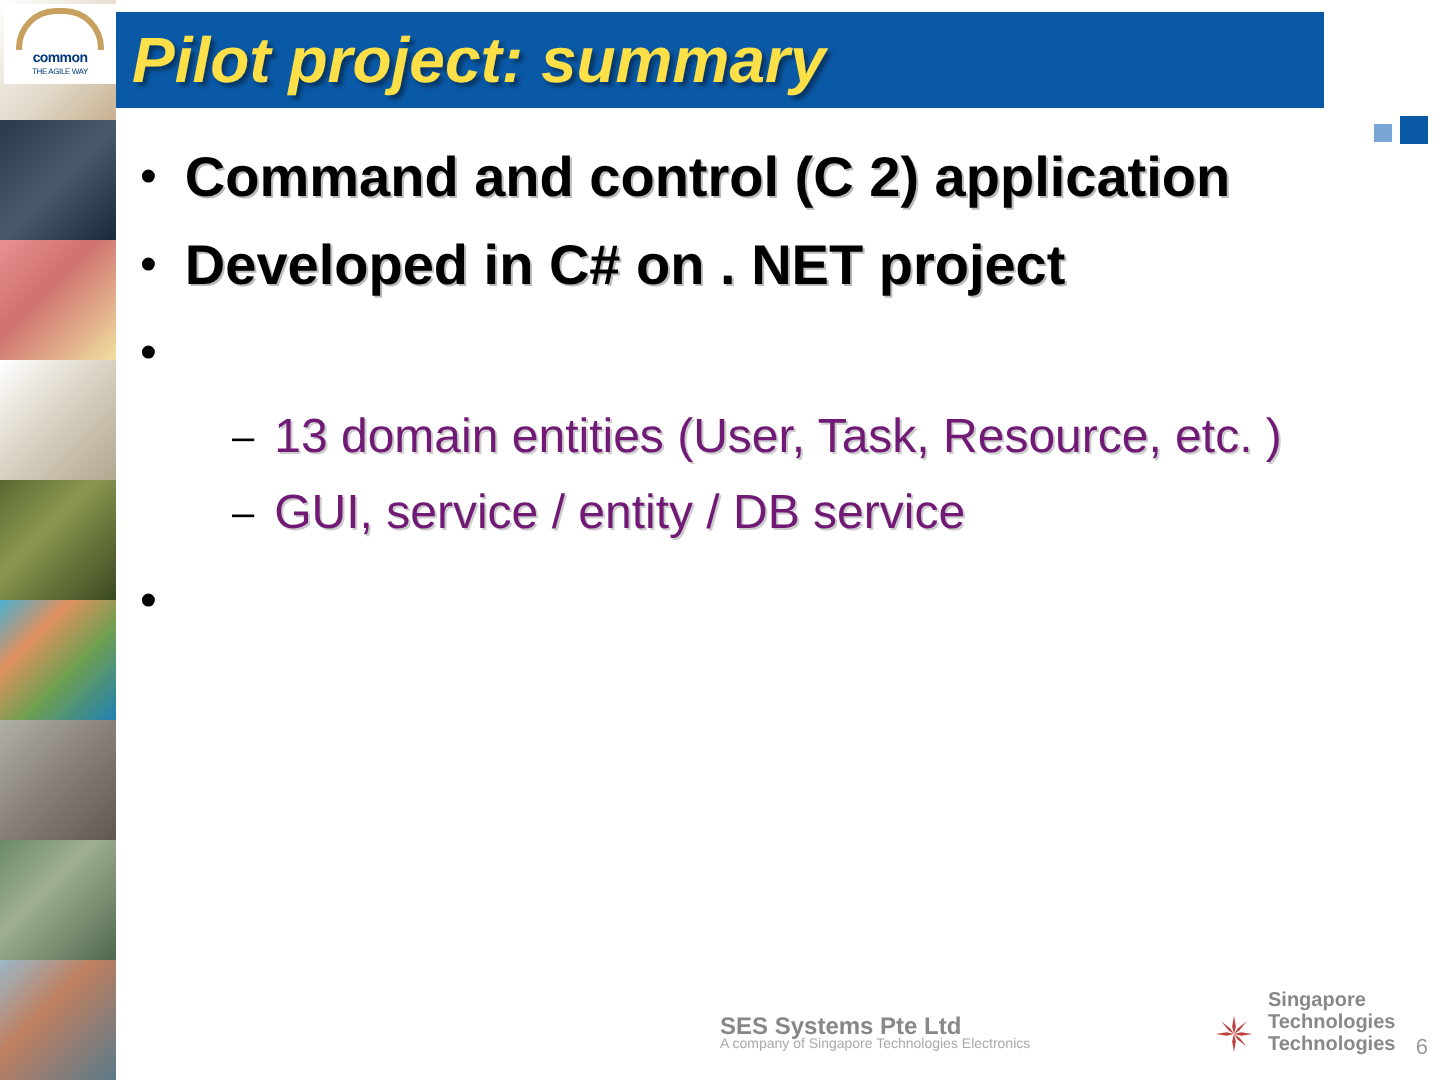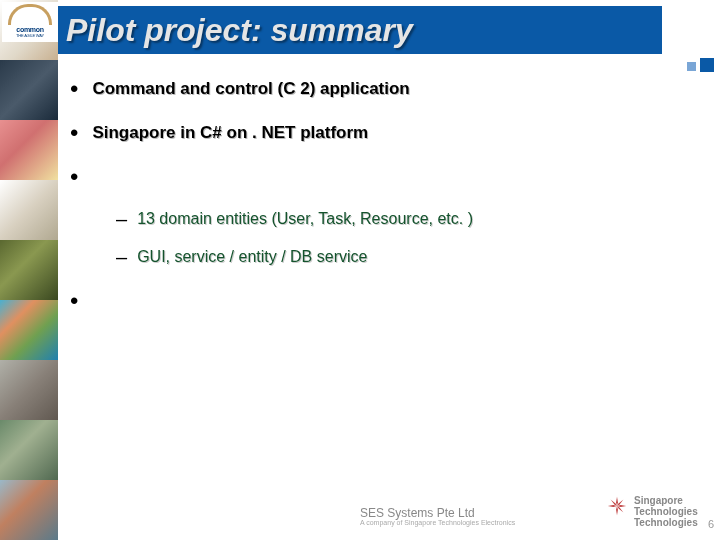--- a/index.html
+++ b/index.html
@@ -73,21 +73,21 @@
     top: 6px;
     width: 596px;
     height: 48px;
     background: #0a59a6;
     display: flex;
     align-items: center;
     padding-left: 8px;
     z-index: 1;
   }
   .title-text {
-    color: #e5e5e5;
+    color: #fde047;
     font-size: 32px;
     font-weight: bold;
     font-style: italic;
     text-shadow: 2px 2px 2px rgba(0,0,0,0.4);
   }
   
   .corner-accent {
     position: absolute;
     right: 6px;
     top: 58px;
@@ -123,76 +123,76 @@
     margin-bottom: 14px;
   }
   .bullet-l1 .dot {
     font-size: 24px;
     line-height: 30px;
     color: #000;
     margin-right: 14px;
     flex-shrink: 0;
   }
   .bullet-l1 .txt {
-    font-size: 17px;
+    font-size: 28px;
     font-weight: bold;
     color: #000;
     text-shadow: 1px 1px 0 #bbb;
     line-height: 30px;
   }
   .bullet-l2 {
     display: flex;
     align-items: flex-start;
     margin-left: 46px;
     margin-bottom: 12px;
   }
   .bullet-l2 .dash {
     font-size: 20px;
     line-height: 26px;
     color: #000;
     margin-right: 10px;
     flex-shrink: 0;
   }
   .bullet-l2 .txt {
-    font-size: 16px;
-    color: #14532d;
+    font-size: 24px;
+    color: #701a75;
     text-shadow: 1px 1px 0 #ccc;
     line-height: 26px;
   }
   .gap { height: 4px; }
   
   .footer {
     position: absolute;
     bottom: 6px;
     left: 58px;
     right: 0;
     height: 44px;
   }
   .footer-company1 {
     position: absolute;
     left: 302px;
     bottom: 8px;
     text-align: left;
   }
   .footer-company1 .c1-name {
     font-size: 12px;
-    font-weight: normal;
+    font-weight: bold;
     color: #888;
   }
   .footer-company1 .c1-sub {
     font-size: 7px;
     color: #aaa;
     margin-top: -1px;
   }
   .footer-company2 {
     position: absolute;
     left: 548px;
     bottom: 6px;
     display: flex;
-    align-items: flex-start;
+    align-items: flex-end;
     gap: 6px;
   }
   .c2-icon {
     width: 22px;
     height: 22px;
     position: relative;
   }
   .c2-icon svg { width: 22px; height: 22px; }
   .c2-text {
     font-size: 10px;
@@ -240,21 +240,21 @@
     <div class="corner-big"></div>
   </div>
 
   <div class="content">
     <div class="bullet-l1">
       <span class="dot">•</span>
       <span class="txt">Command and control (C 2) application</span>
     </div>
     <div class="bullet-l1">
       <span class="dot">•</span>
-      <span class="txt">Singapore in C# on . NET platform</span>
+      <span class="txt">Developed in C# on . NET project</span>
     </div>
     <div class="bullet-l1">
       <span class="dot">•</span>
     </div>
     <div class="bullet-l2">
       <span class="dash">–</span>
       <span class="txt">13 domain entities (User, Task, Resource, etc. )</span>
     </div>
     <div class="bullet-l2">
       <span class="dash">–</span>

